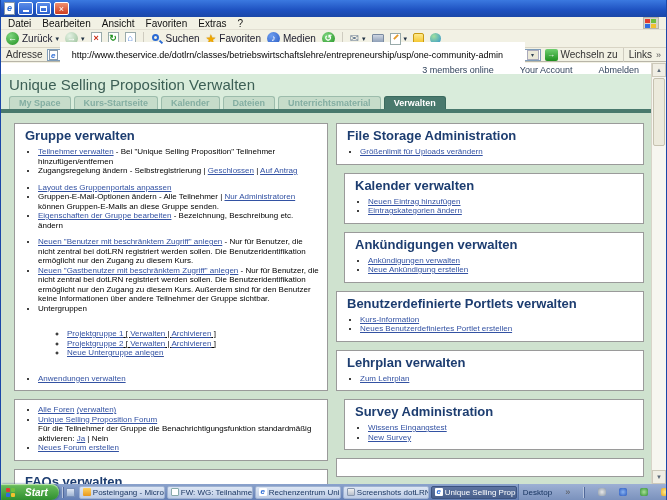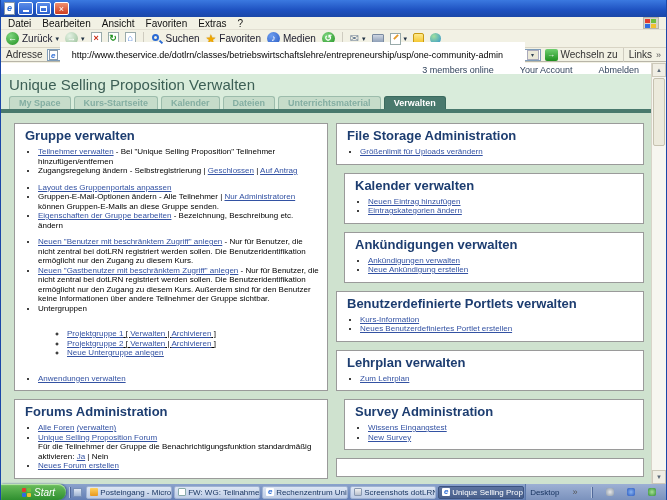--- a/index.html
+++ b/index.html
@@ -93,22 +93,22 @@
   
   .scrollbar{position:absolute;right:0;top:0;bottom:0;width:15px;background:#f7f6f0;border-left:1px solid #d8d4c8;}
   .sb-btn{height:14px;background:#f0eee4;border:1px solid #cdc9ba;color:#5a6878;font-size:6px;
     display:flex;align-items:center;justify-content:center;}
   .sb-btn.bottom{position:absolute;bottom:0;left:0;right:0;}
   .sb-thumb{position:absolute;left:1px;right:1px;top:15px;height:68px;background:#eceadc;
     border:1px solid #c6c2b0;border-radius:2px;}
   
   .taskbar{position:absolute;left:0;right:0;bottom:0;height:16px;display:flex;align-items:center;
     background:linear-gradient(#8ba2cc,#637fb5);}
-  .start{height:16px;padding:0 11px 0 21px;border-radius:0 8px 8px 0;display:flex;align-items:center;gap:3px;
-    background:linear-gradient(#6cbf5e,#2f8f2f);color:#fff;font-weight:normal;font-style:italic;font-size:10px;
+  .start{height:16px;padding:0 11px 0 5px;border-radius:0 8px 8px 0;display:flex;align-items:center;gap:10px;
+    background:linear-gradient(#6cbf5e,#2f8f2f);color:#fff;font-weight:bold;font-style:italic;font-size:10px;
     box-shadow:inset 0 1px 1px #bfe8b0, 1px 0 2px #3a5a8a;flex:0 0 auto;}
   .flag{width:9px;height:9px;display:grid;grid-template-columns:4px 4px;grid-template-rows:4px 4px;gap:1px;}
   .flag i{display:block;border-radius:1px;}
   .ql{display:flex;align-items:center;gap:2px;padding:0 3px;flex:0 0 auto;}
   .grip{width:2px;height:11px;border-left:1px solid #b9c6de;border-right:1px solid #51699a;}
   .ql-icon{width:9px;height:9px;background:linear-gradient(#dfe8f4,#9fb4d4);border:1px solid #7890b8;}
   .task{width:86px;height:13px;margin:0 1px;background:linear-gradient(#dde6f4,#becde6);
     border:1px solid #9fb2d2;border-radius:2px;font-size:8px;color:#16325e;display:flex;align-items:center;
     gap:2px;padding:0 3px;overflow:hidden;white-space:nowrap;flex:0 0 auto;}
   .task.active{background:linear-gradient(#5d74a0,#49608c);color:#fff;border-color:#3c5380;}
@@ -274,21 +274,20 @@
                   <li><a>Projektgruppe 1</a> <span>[ </span><a>Verwalten</a><span> | </span><a>Archivieren</a><span> ]</span></li>
                   <li><a>Projektgruppe 2</a> <span>[ </span><a>Verwalten</a><span> | </span><a>Archivieren</a><span> ]</span></li>
                   <li><a>Neue Untergruppe anlegen</a></li>
                 </ul>
               </li>
               <li class="g"><a>Anwendungen verwalten</a></li>
             </ul>
           </div>
 
           <div class="box mh56">
-            <h2>Forums Administration</h2>
             <ul>
               <li><a>Alle Foren</a> <a>(verwalten)</a></li>
               <li><a>Unique Selling Proposition Forum</a><br>
                 <span>Für die Teilnehmer der Gruppe die Benachrichtigungsfunktion standardmäßig aktivieren: </span><a>Ja</a><span> | </span><b>Nein</b></li>
               <li><a>Neues Forum erstellen</a></li>
             </ul>
           </div>
 
           <div class="box mh34">
             <h2>FAQs verwalten</h2>

